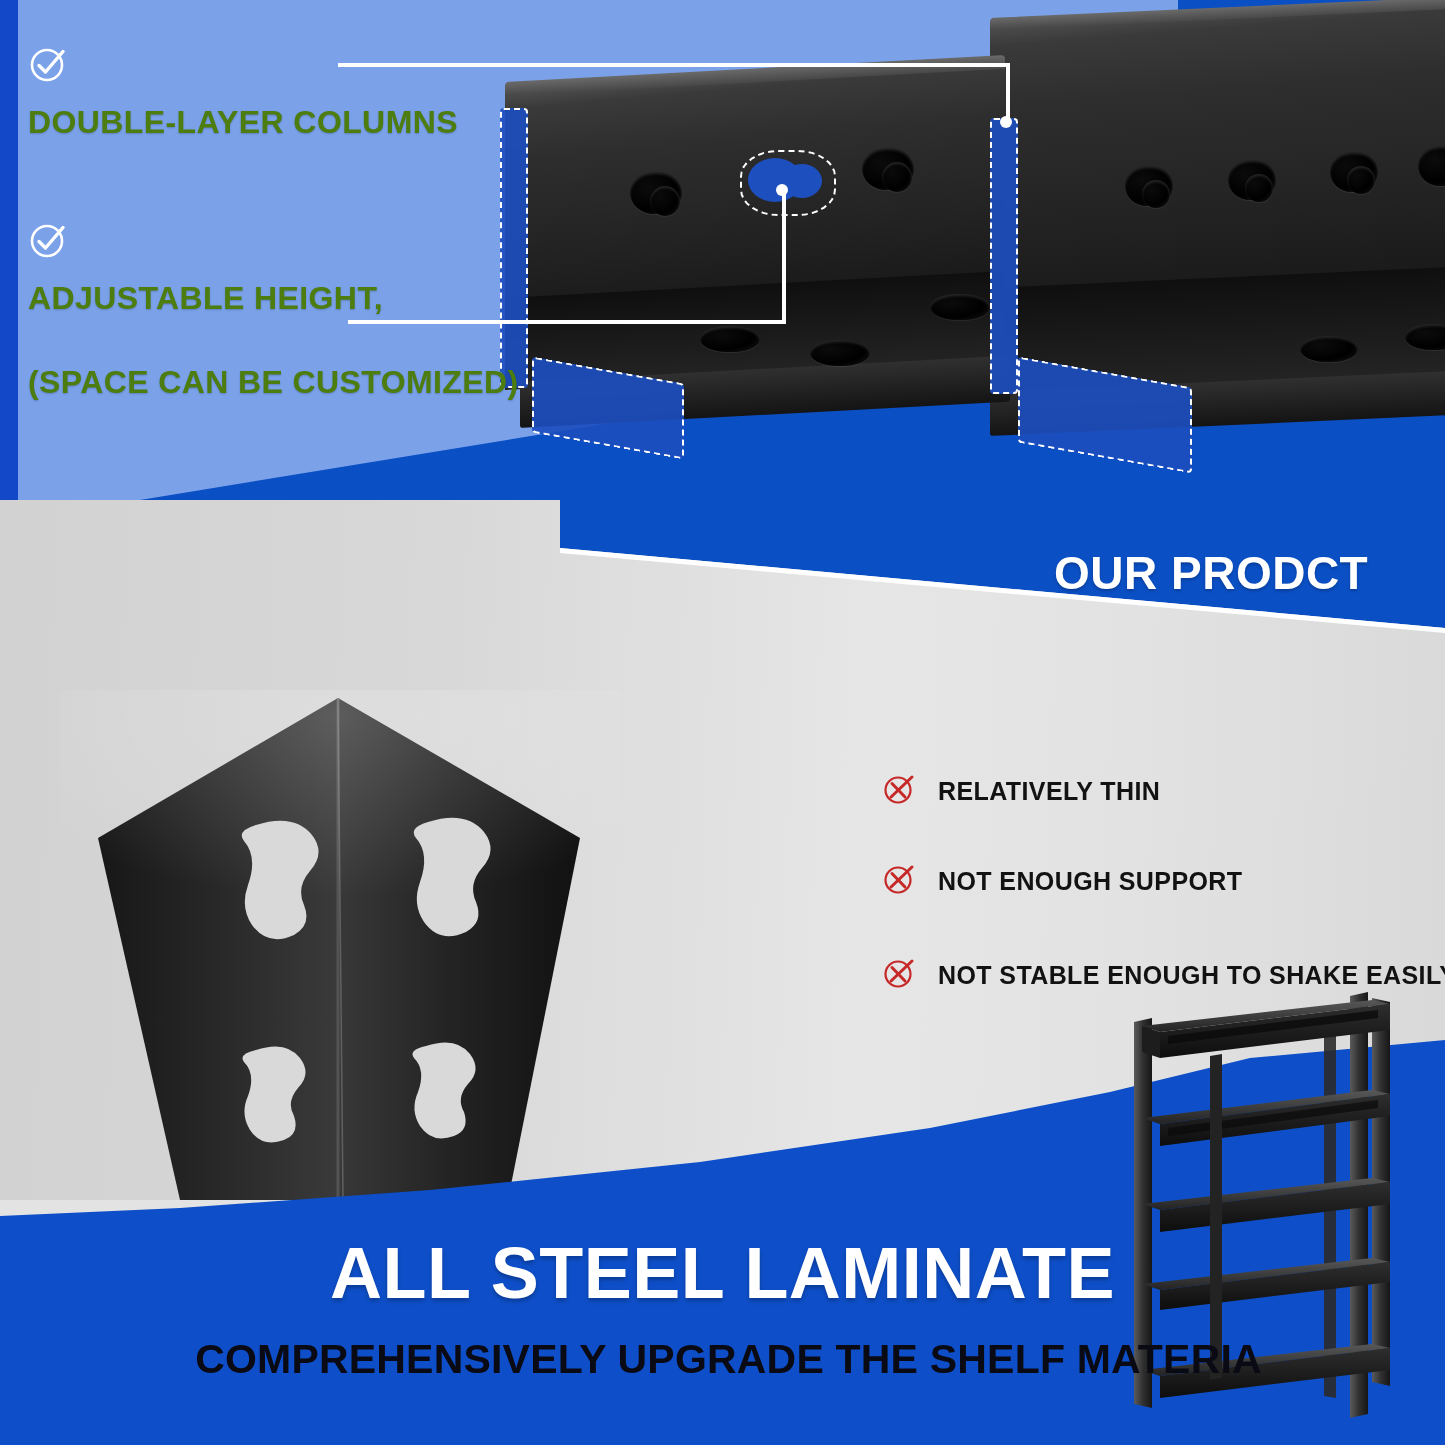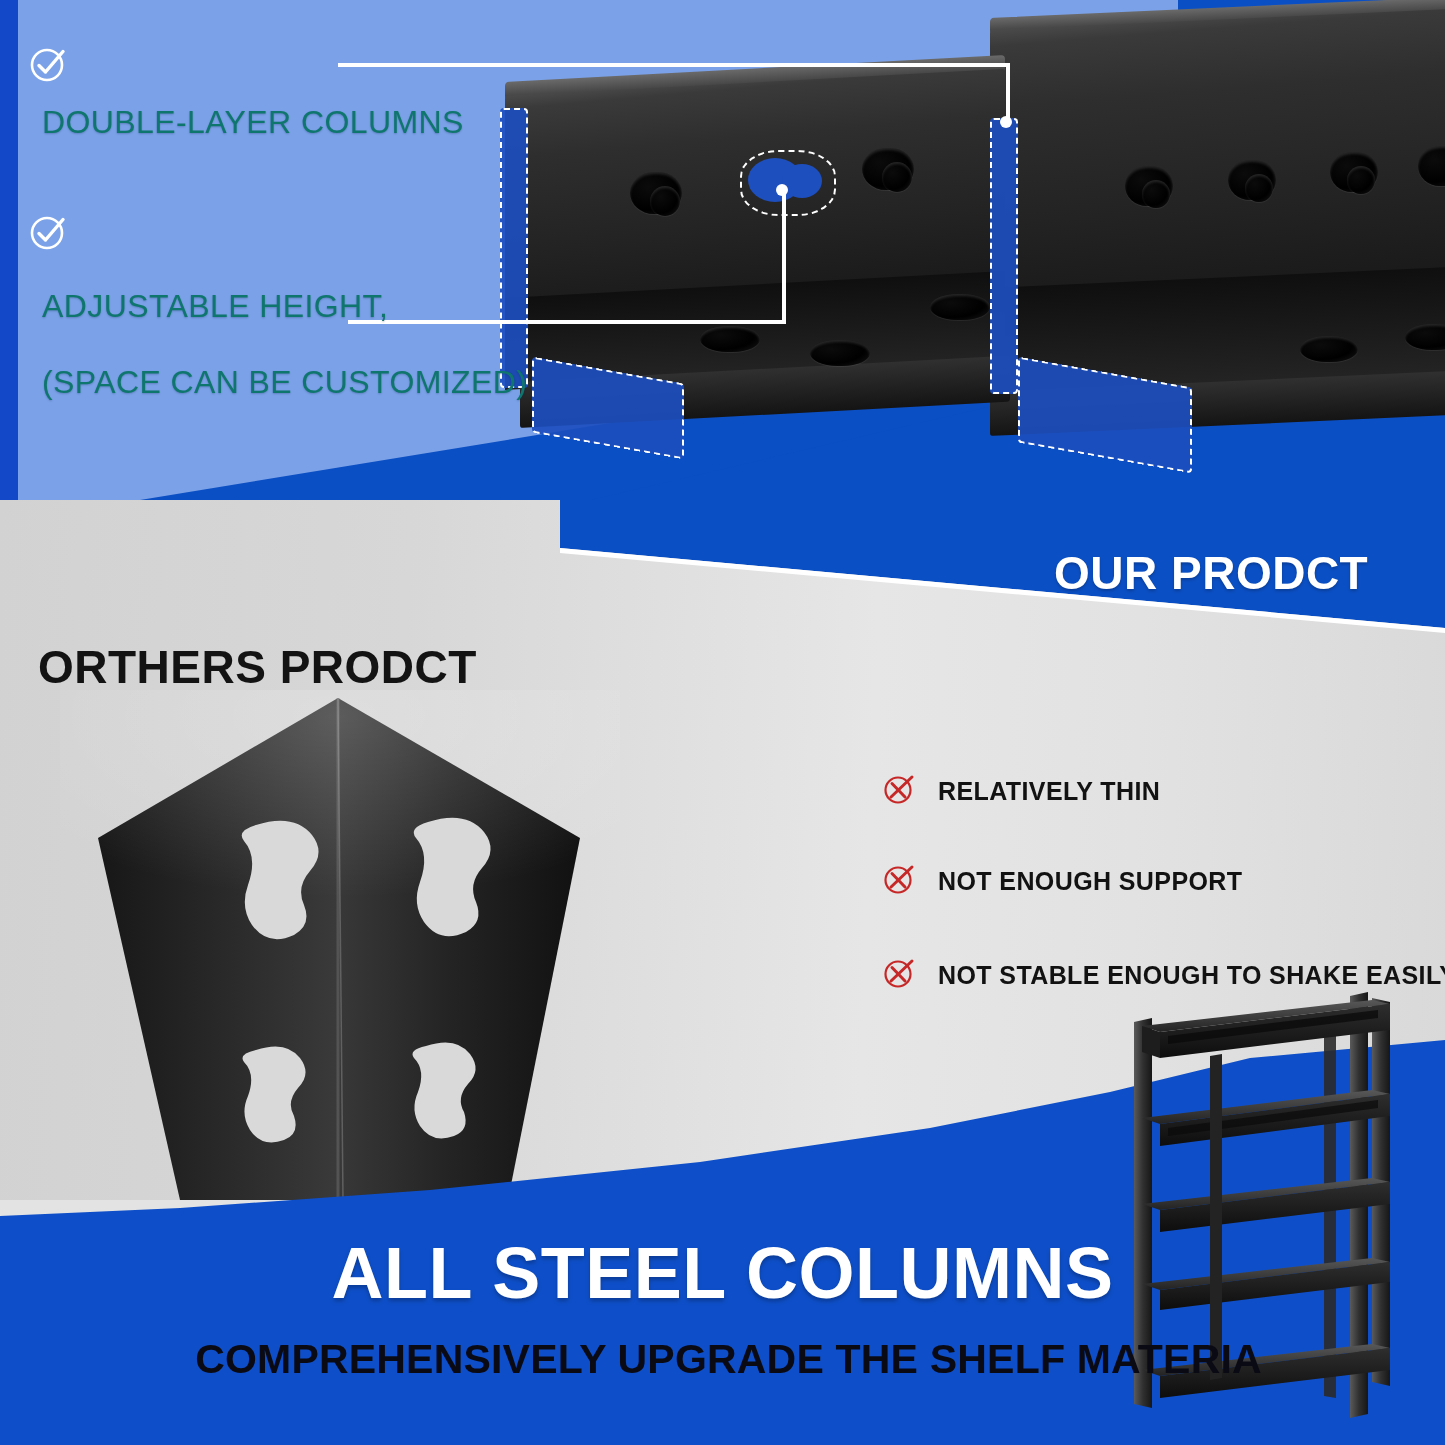--- a/index.html
+++ b/index.html
@@ -54,24 +54,23 @@
 
   
   .callout-line{position:absolute;background:#ffffff;}
   .callout-dot{position:absolute;width:12px;height:12px;border-radius:50%;background:#fff;}
 
   
   .chk-row{position:absolute;display:flex;flex-direction:column;}
   .chk-ico{position:relative;width:40px;height:40px;}
   .chk-ico svg{display:block;}
   .feat-text{
-    color:#0f766e;font-weight:400;letter-spacing:.4px;
+    color:#4d7c0f;font-weight:700;letter-spacing:.4px;
     font-size:32px;line-height:1.05;white-space:nowrap;
     text-shadow:0 1px 2px rgba(20,40,90,.28);
-    margin-left:14px;
   }
 
   
   .mid-gray{
     position:absolute;left:0;top:500px;width:1445px;height:700px;
     background:linear-gradient(92deg,#d2d2d2 0%,#d7d7d7 28%,#e6e6e6 60%,#e2e2e2 78%,#d9d9d9 100%);
     clip-path:polygon(0 0, 1445px 0, 1445px 700px, 0 700px);
   }
 
   
@@ -253,41 +252,40 @@
     <div class="chk-row" style="left:28px;top:44px;">
       <span class="chk-ico">
         <svg width="40" height="40" viewBox="0 0 40 40">
           <circle cx="19" cy="21" r="15" fill="none" stroke="#ffffff" stroke-width="2.6"></circle>
           <path d="M11 21.5 L17.5 28 L35 7.5" fill="none" stroke="#ffffff" stroke-width="3.4" stroke-linecap="round" stroke-linejoin="round"></path>
         </svg>
       </span>
       <span class="feat-text" style="margin-top:22px;">DOUBLE-LAYER COLUMNS</span>
     </div>
 
-    <div class="chk-row" style="left:28px;top:212px;gap:16px;">
+    <div class="chk-row" style="left:28px;top:220px;">
       <span class="chk-ico">
         <svg width="40" height="40" viewBox="0 0 40 40">
           <circle cx="19" cy="21" r="15" fill="none" stroke="#ffffff" stroke-width="2.6"></circle>
           <path d="M11 21.5 L17.5 28 L35 7.5" fill="none" stroke="#ffffff" stroke-width="3.4" stroke-linecap="round" stroke-linejoin="round"></path>
         </svg>
       </span>
       <span class="feat-text" style="margin-top:22px;">ADJUSTABLE HEIGHT,</span>
     </div>
 
     <span class="feat-text" style="position:absolute;left:28px;top:366px;">(SPACE CAN BE CUSTOMIZED)</span>
   </div>
 
   <div class="mid-gray"></div>
 
   <div class="band-our"></div>
   <div class="band-our-edge"></div>
 
   <span class="our-title" style="left:1054px;top:546px;">OUR PRODCT</span>
 
-  <span class="others-title" style="left:38px;top:640px;">ORTHERS PRODCT</span>
 
   <div class="bracket-wrap" style="left:60px;top:690px;width:560px;height:510px;">
     <svg class="bracket" viewBox="0 0 560 510" preserveAspectRatio="none">
       <defs>
         <linearGradient id="gLeft" x1="0" y1="0" x2="1" y2="0">
           <stop offset="0%" stop-color="#171717"></stop>
           <stop offset="55%" stop-color="#2a2a2a"></stop>
           <stop offset="100%" stop-color="#3a3a3a"></stop>
         </linearGradient>
         <linearGradient id="gRight" x1="0" y1="0" x2="1" y2="0">
@@ -409,16 +407,16 @@
         <rect x="86" y="258" width="5" height="9"></rect>
         <rect x="86" y="274" width="5" height="9"></rect>
         <rect x="86" y="290" width="5" height="9"></rect>
         <rect x="86" y="340" width="5" height="9"></rect>
         <rect x="86" y="356" width="5" height="9"></rect>
       </g>
       <polygon points="82,78 94,76 94,400 82,402" fill="#232323"></polygon>
     </svg>
   </div>
 
-  <span class="ban-title" style="top:1232px;">ALL STEEL COLUMNS</span>
+  <span class="ban-title" style="top:1232px;">ALL STEEL LAMINATE</span>
   <span class="ban-sub" style="top:1336px;padding-left:12px;">COMPREHENSIVELY UPGRADE THE SHELF MATERIA</span>
 
 </div>
 
 </body></html>

